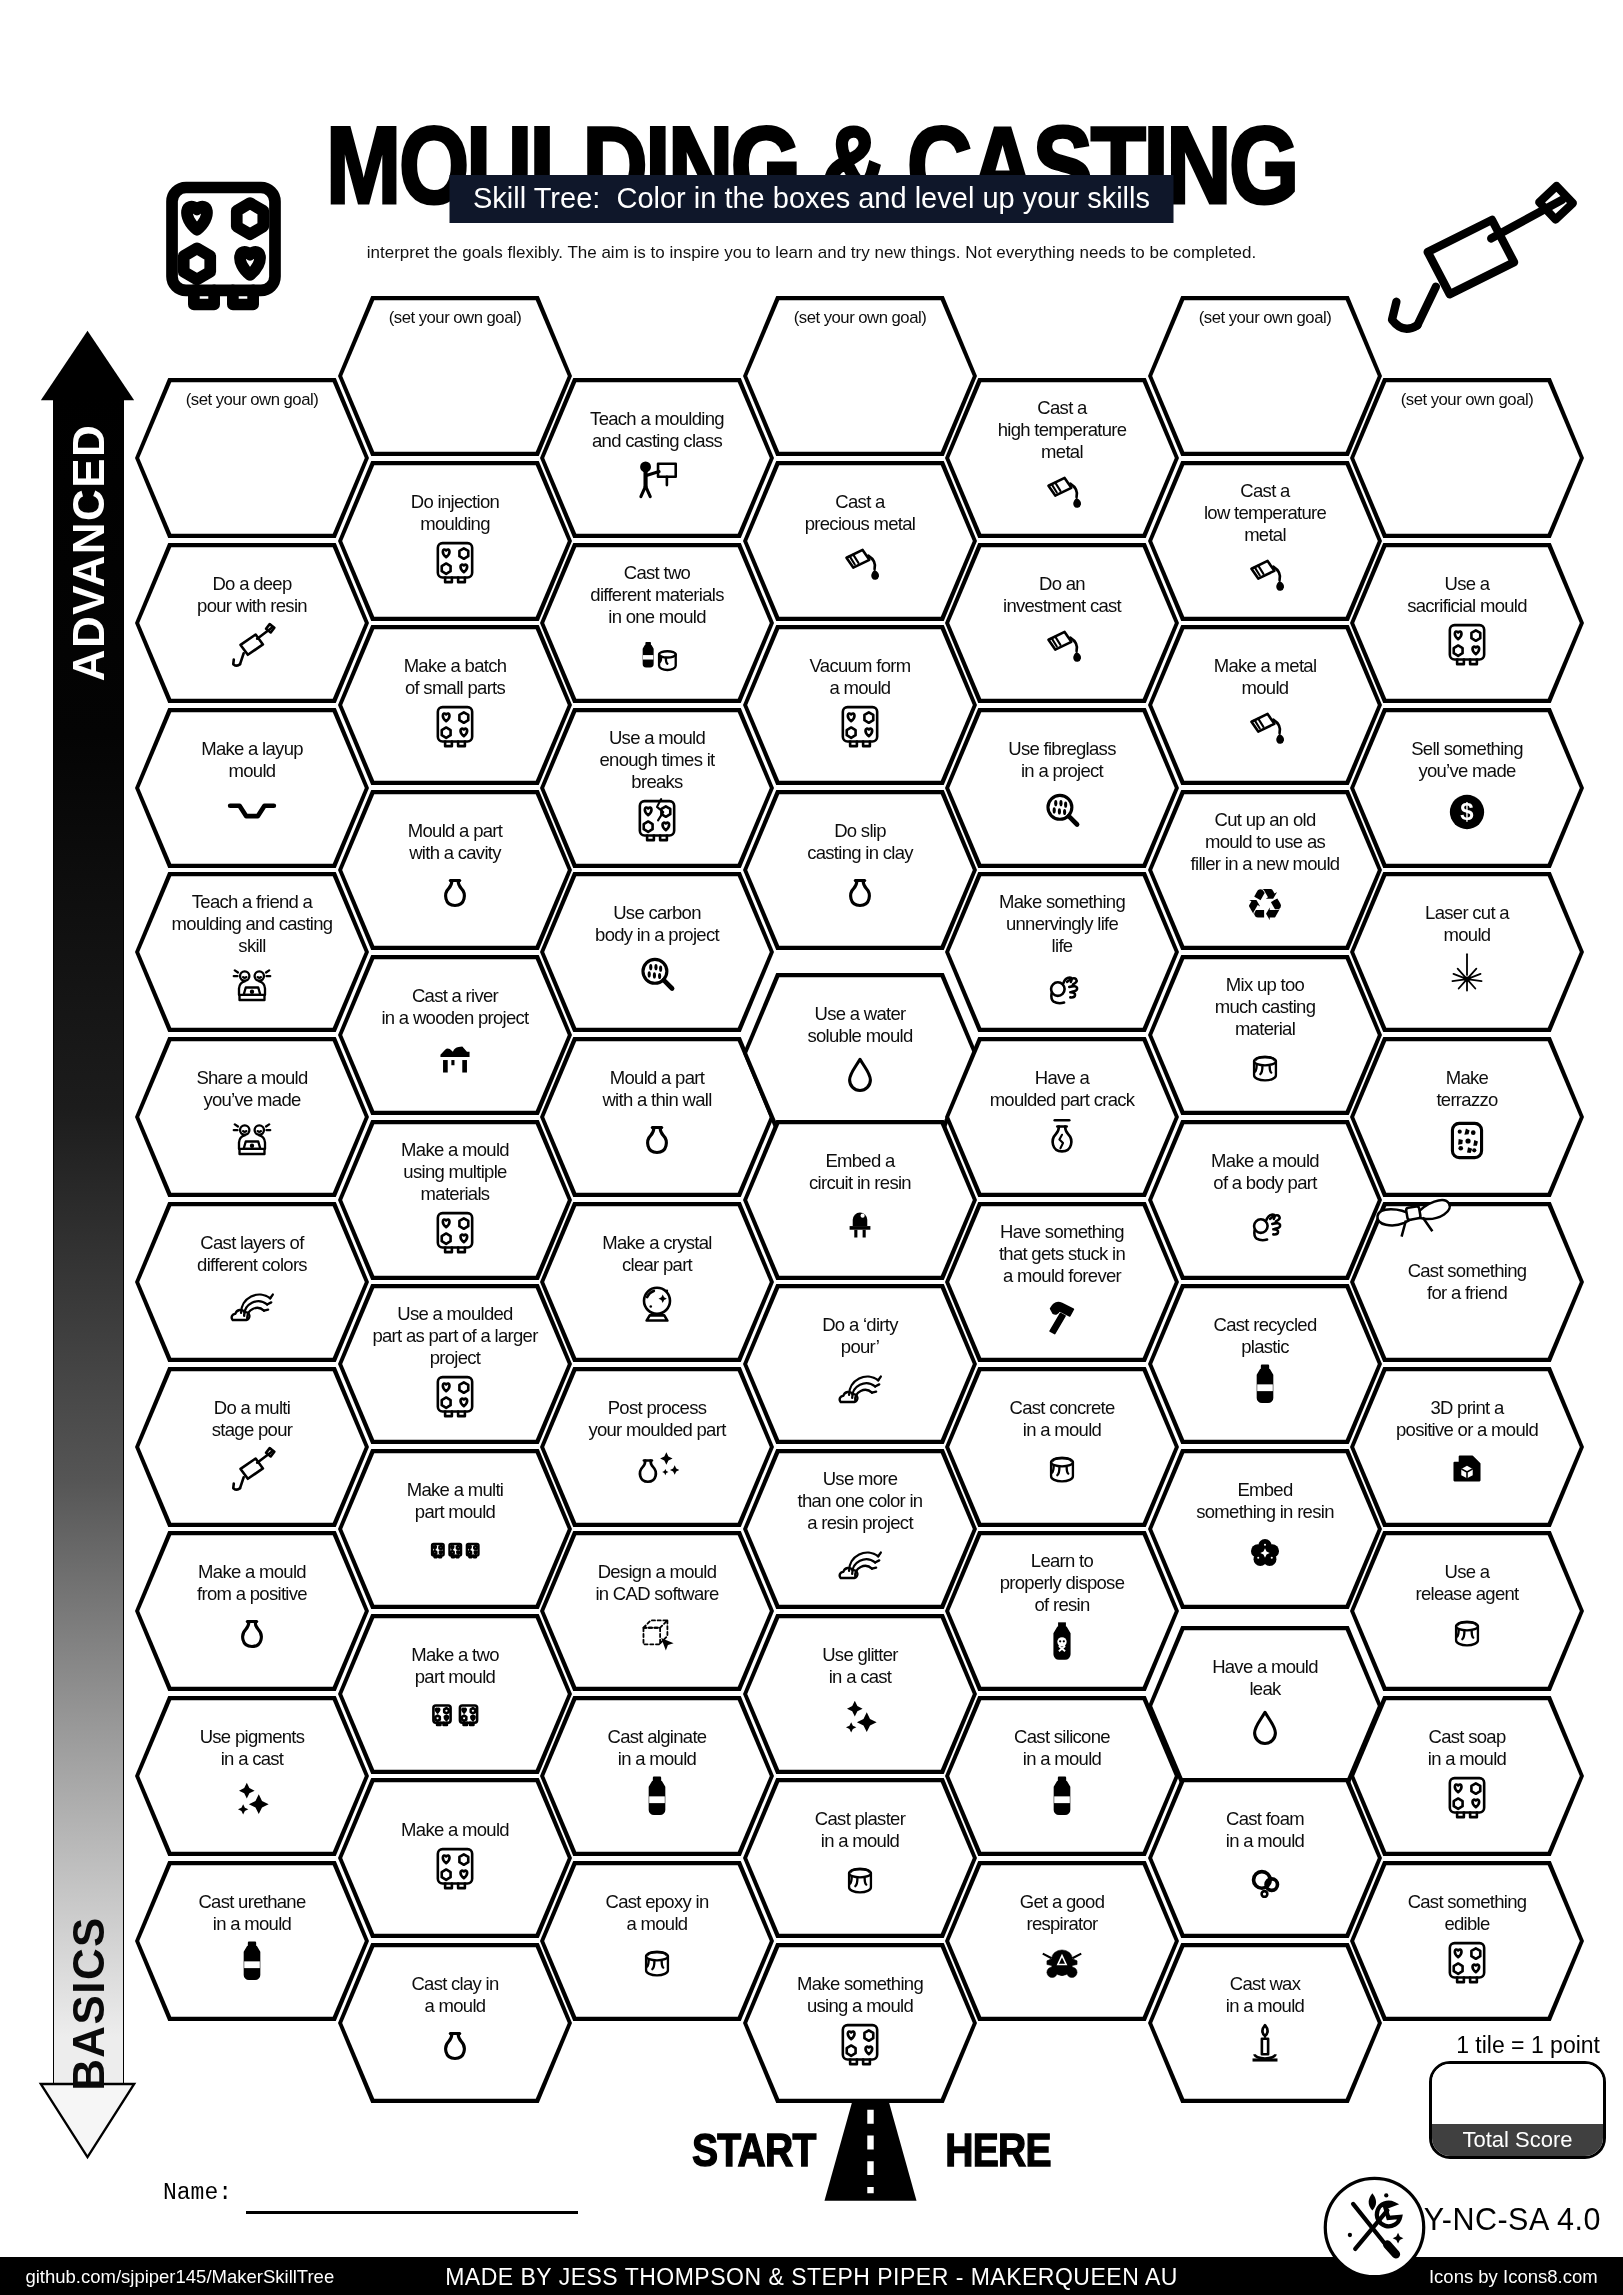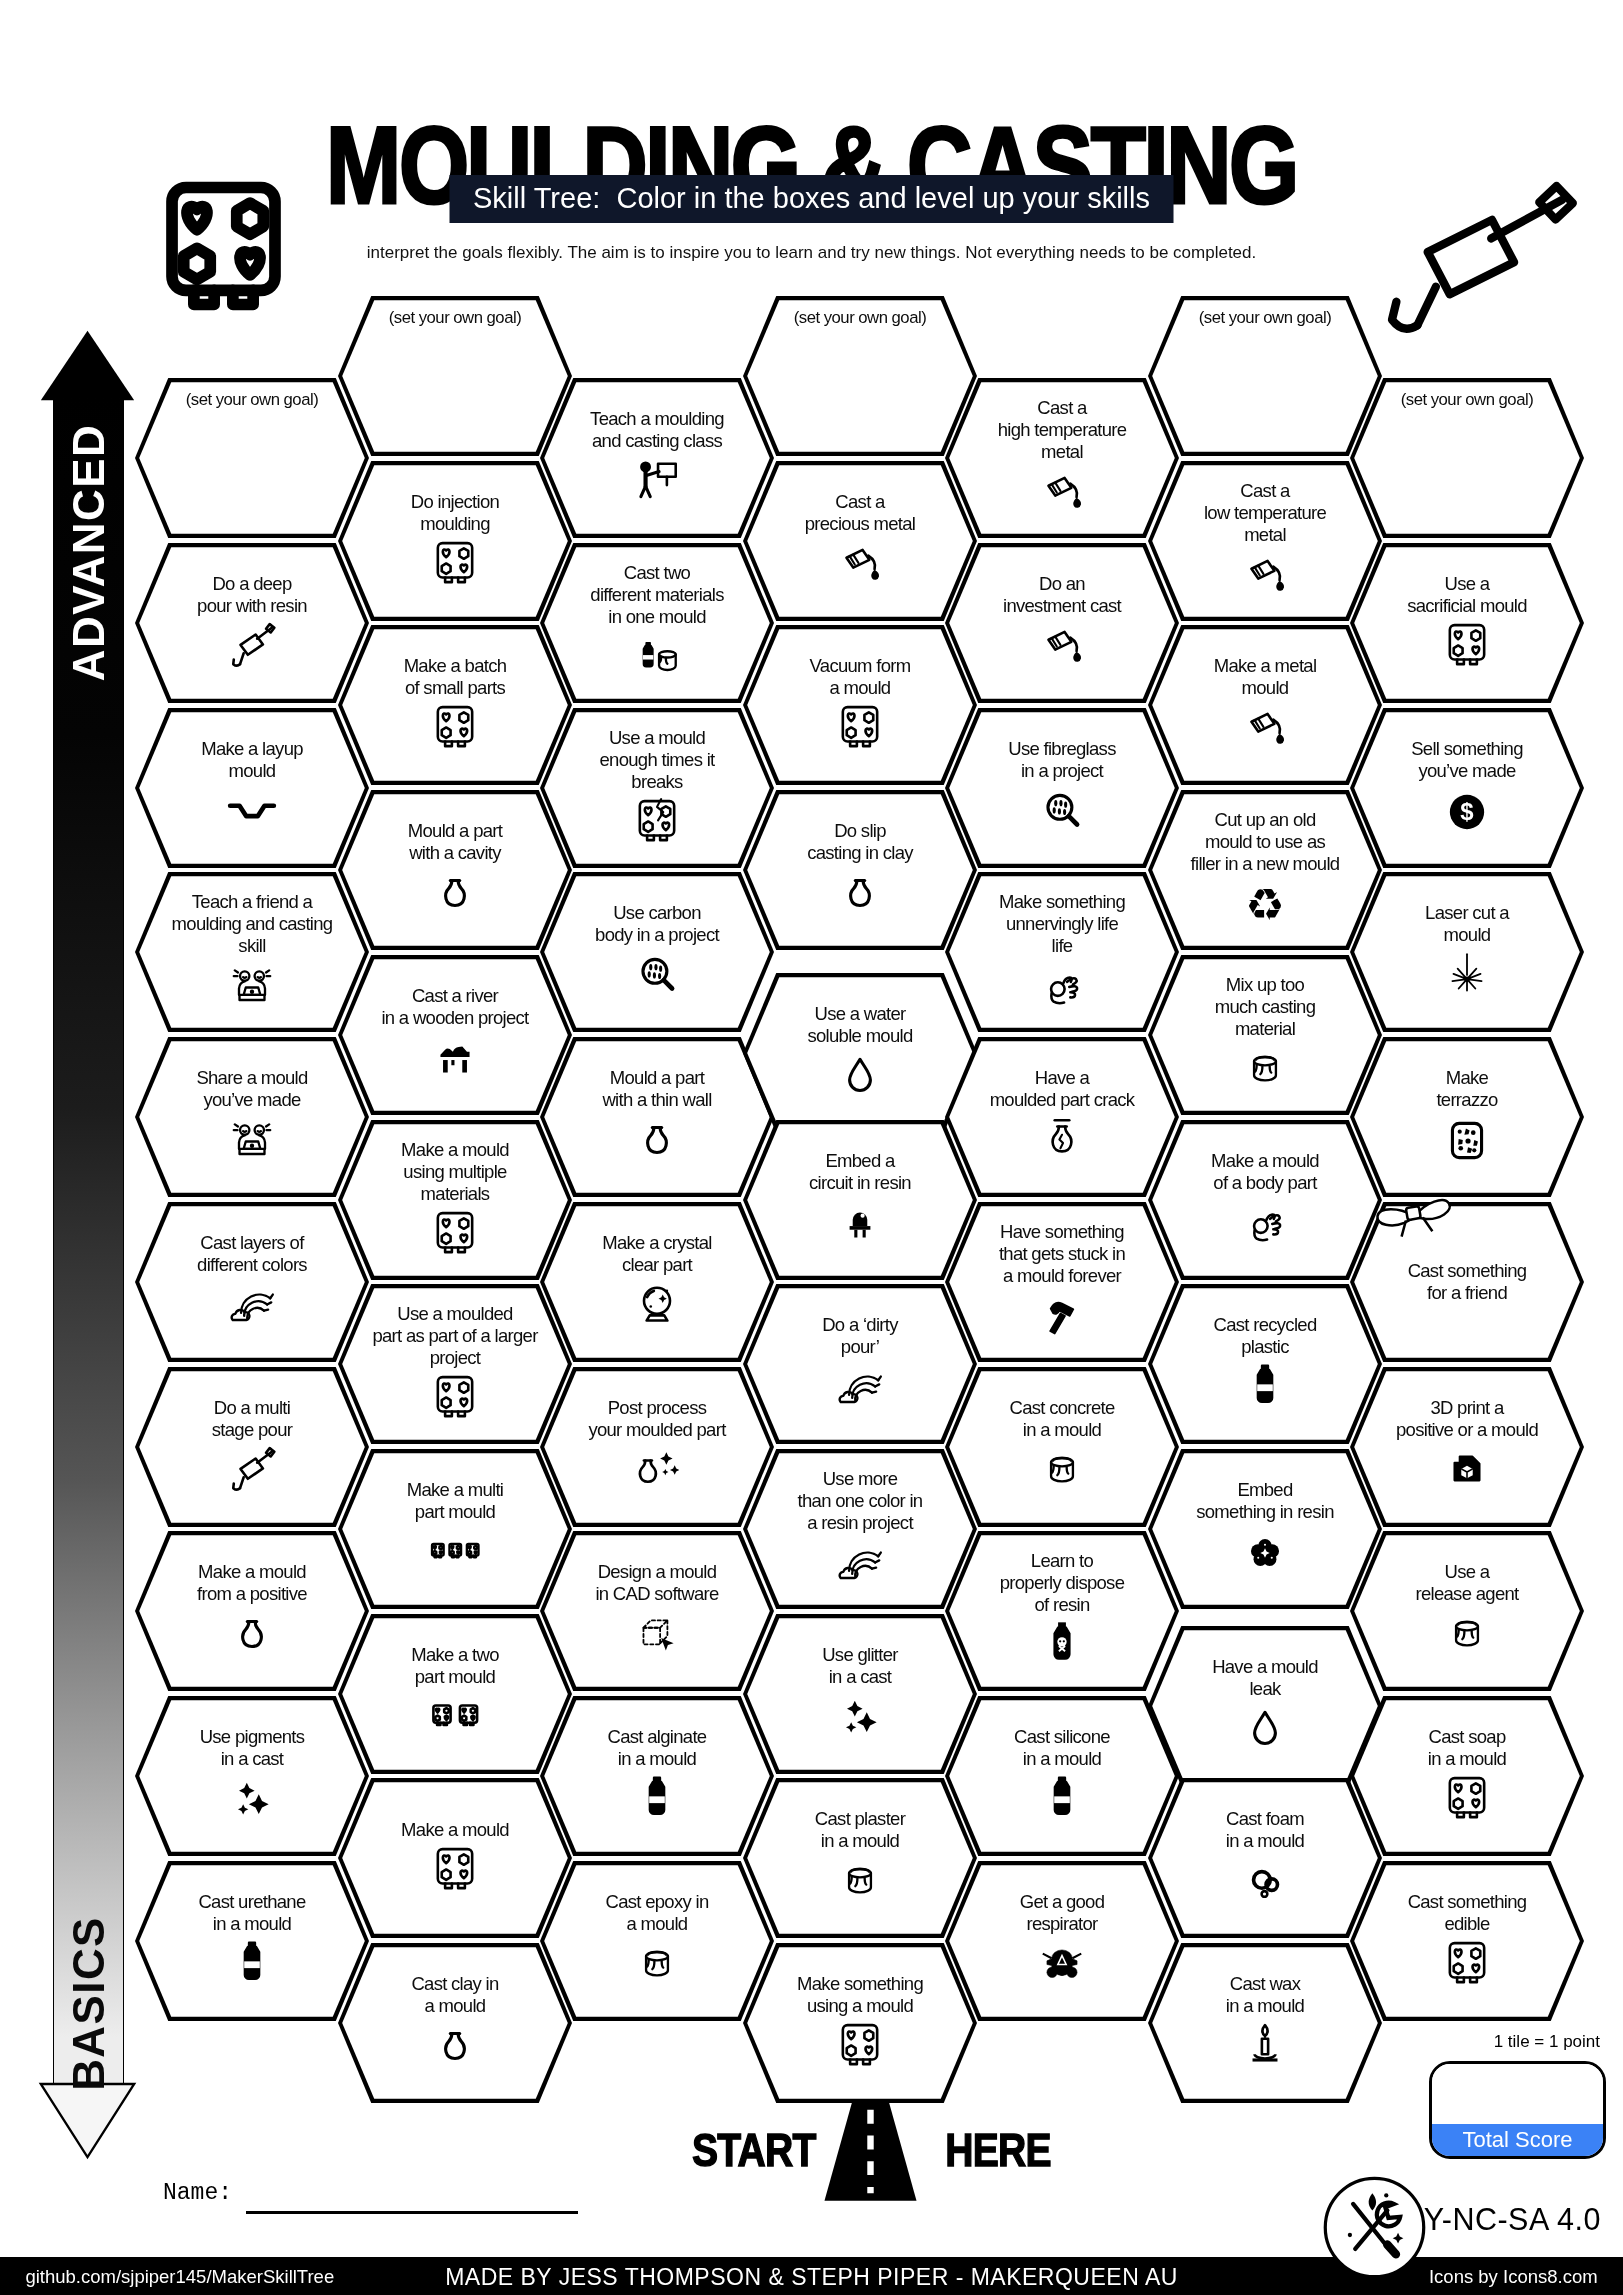--- a/index.html
+++ b/index.html
@@ -39,26 +39,26 @@
   .tile-icon{height:52px;width:52px;margin-top:4.6px;display:flex;align-items:center;justify-content:center;}
   .tile-icon svg{width:100%;height:100%;}
   .tile-icon.uni{font-size:44px;line-height:52px;}
 
   
   .start-word{font-size:46px;font-weight:900;letter-spacing:-0.9px;transform:scaleX(.85);
               -webkit-text-stroke:1.4px #000;}
   #road{left:813px;top:2097px;width:115px;height:107px;}
   #name-row{left:163px;top:2180px;font-size:23px;font-family:Liberation Mono, monospace;}
   #name-line{left:246px;top:2211px;width:332px;height:2.8px;background:#000;}
-  #tile-point{right:23px;top:2032px;width:241px;text-align:right;font-size:17px;}
+  #tile-point{right:23px;top:2032px;width:241px;text-align:right;font-size:23px;}
   #score-box{left:1429px;top:2061px;width:177px;height:98px;border:3.2px solid #000;
              border-radius:21px;box-sizing:border-box;background:#fff;overflow:hidden;
              display:flex;flex-direction:column;}
   #score-space{flex:1;background:#fff;}
-  #score-label{height:32px;background:#3b82f6;color:#fff;font-size:22px;display:flex;
+  #score-label{height:32px;background:#404040;color:#fff;font-size:22px;display:flex;
                align-items:center;justify-content:center;}
   #cc{right:22px;top:2202px;font-size:30.5px;letter-spacing:0.5px;}
   #badge{left:1321px;top:2174px;width:107px;height:107px;z-index:5;}
 
   #footer{left:0;top:2257px;width:100%;height:38px;background:#000;color:#fff;z-index:1;}
   #footer-left{left:25.4px;top:2266px;font-size:18.5px;color:#fff;z-index:2;}
   #footer-center{left:0;top:2264px;width:100%;text-align:center;font-size:23px;color:#fff;z-index:2;letter-spacing:0.5px;}
   #footer-right{right:25.4px;top:2266px;font-size:18.5px;color:#fff;z-index:6;}
 
   

